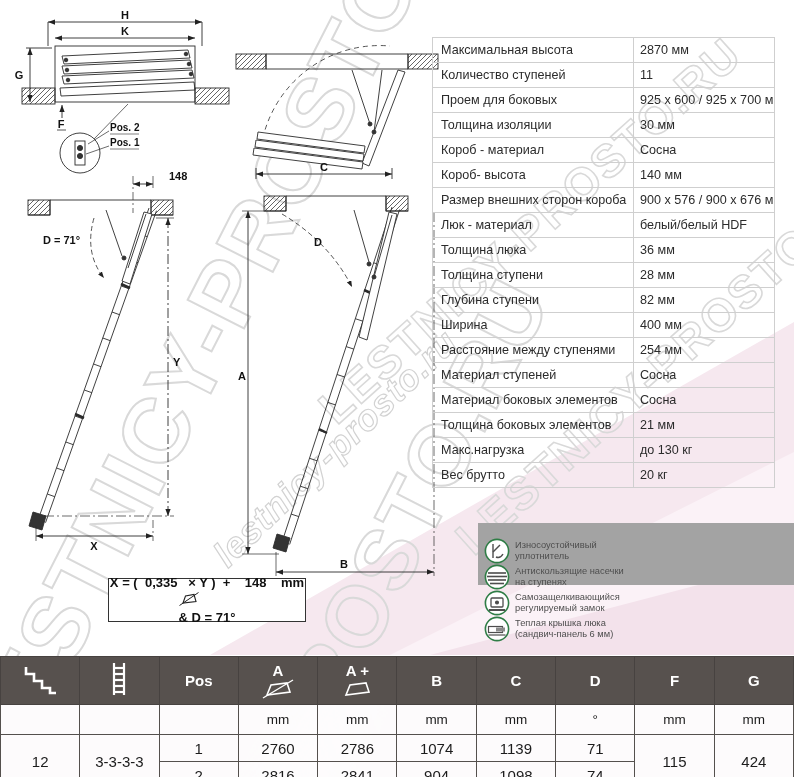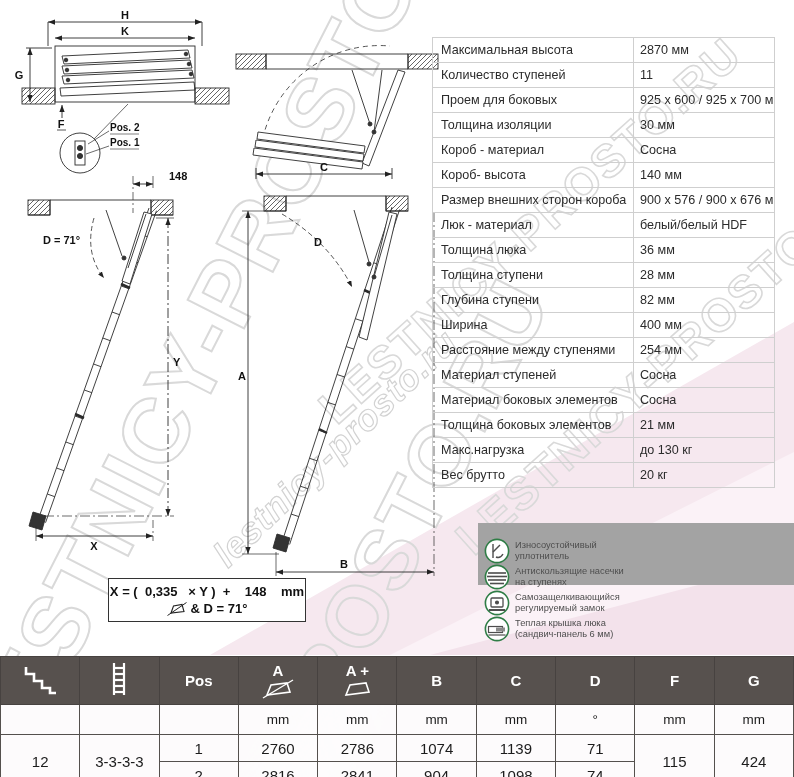--- a/index.html
+++ b/index.html
@@ -27,21 +27,21 @@
   
   .legend{position:absolute;left:478px;top:523px;width:316px;height:62px;background:#a3a3a3;
           display:grid;grid-template-columns:1fr;grid-template-rows:1fr 1fr;padding:15px 2px;box-sizing:border-box;}
   .litem{display:flex;align-items:center;gap:5px;padding-left:4px;}
   .litem .txt{font-size:9.3px;line-height:1.15;color:#4e4e4e;width:112px;}
   
   .fbox{position:absolute;left:108px;top:578px;width:196px;height:42px;border:1px solid #333;
         background:#fff;display:flex;flex-direction:column;justify-content:center;align-items:center;
         font-size:13px;font-weight:700;color:#111;}
   .fbox .l1{white-space:pre;}
-  .fbox .l2{display:flex;align-items:center;gap:4px;margin-top:2px;}
+  .fbox .l2{display:flex;align-items:flex-start;gap:4px;margin-top:2px;flex-direction:column;}
   
   .btable{position:absolute;left:0;top:656px;width:794px;border-collapse:collapse;table-layout:fixed;
           background:#fdfbfc;background-image:linear-gradient(115deg,transparent 30%,rgba(255,255,255,0.35) 42%,transparent 52%);}
   .btable col{width:10%;}
   .btable th{background:#57514e;color:#fff;height:45px;border:1px solid #474240;
              font-size:15px;font-weight:700;vertical-align:middle;}
   .btable td{border:1px solid #54504d;text-align:center;vertical-align:middle;
              font-size:15px;color:#1c1c1c;height:24px;}
   .btable tr.units td{height:27px;font-size:13.5px;font-weight:400;}
   .hcol{display:flex;flex-direction:column;align-items:center;line-height:1;gap:1px;}

